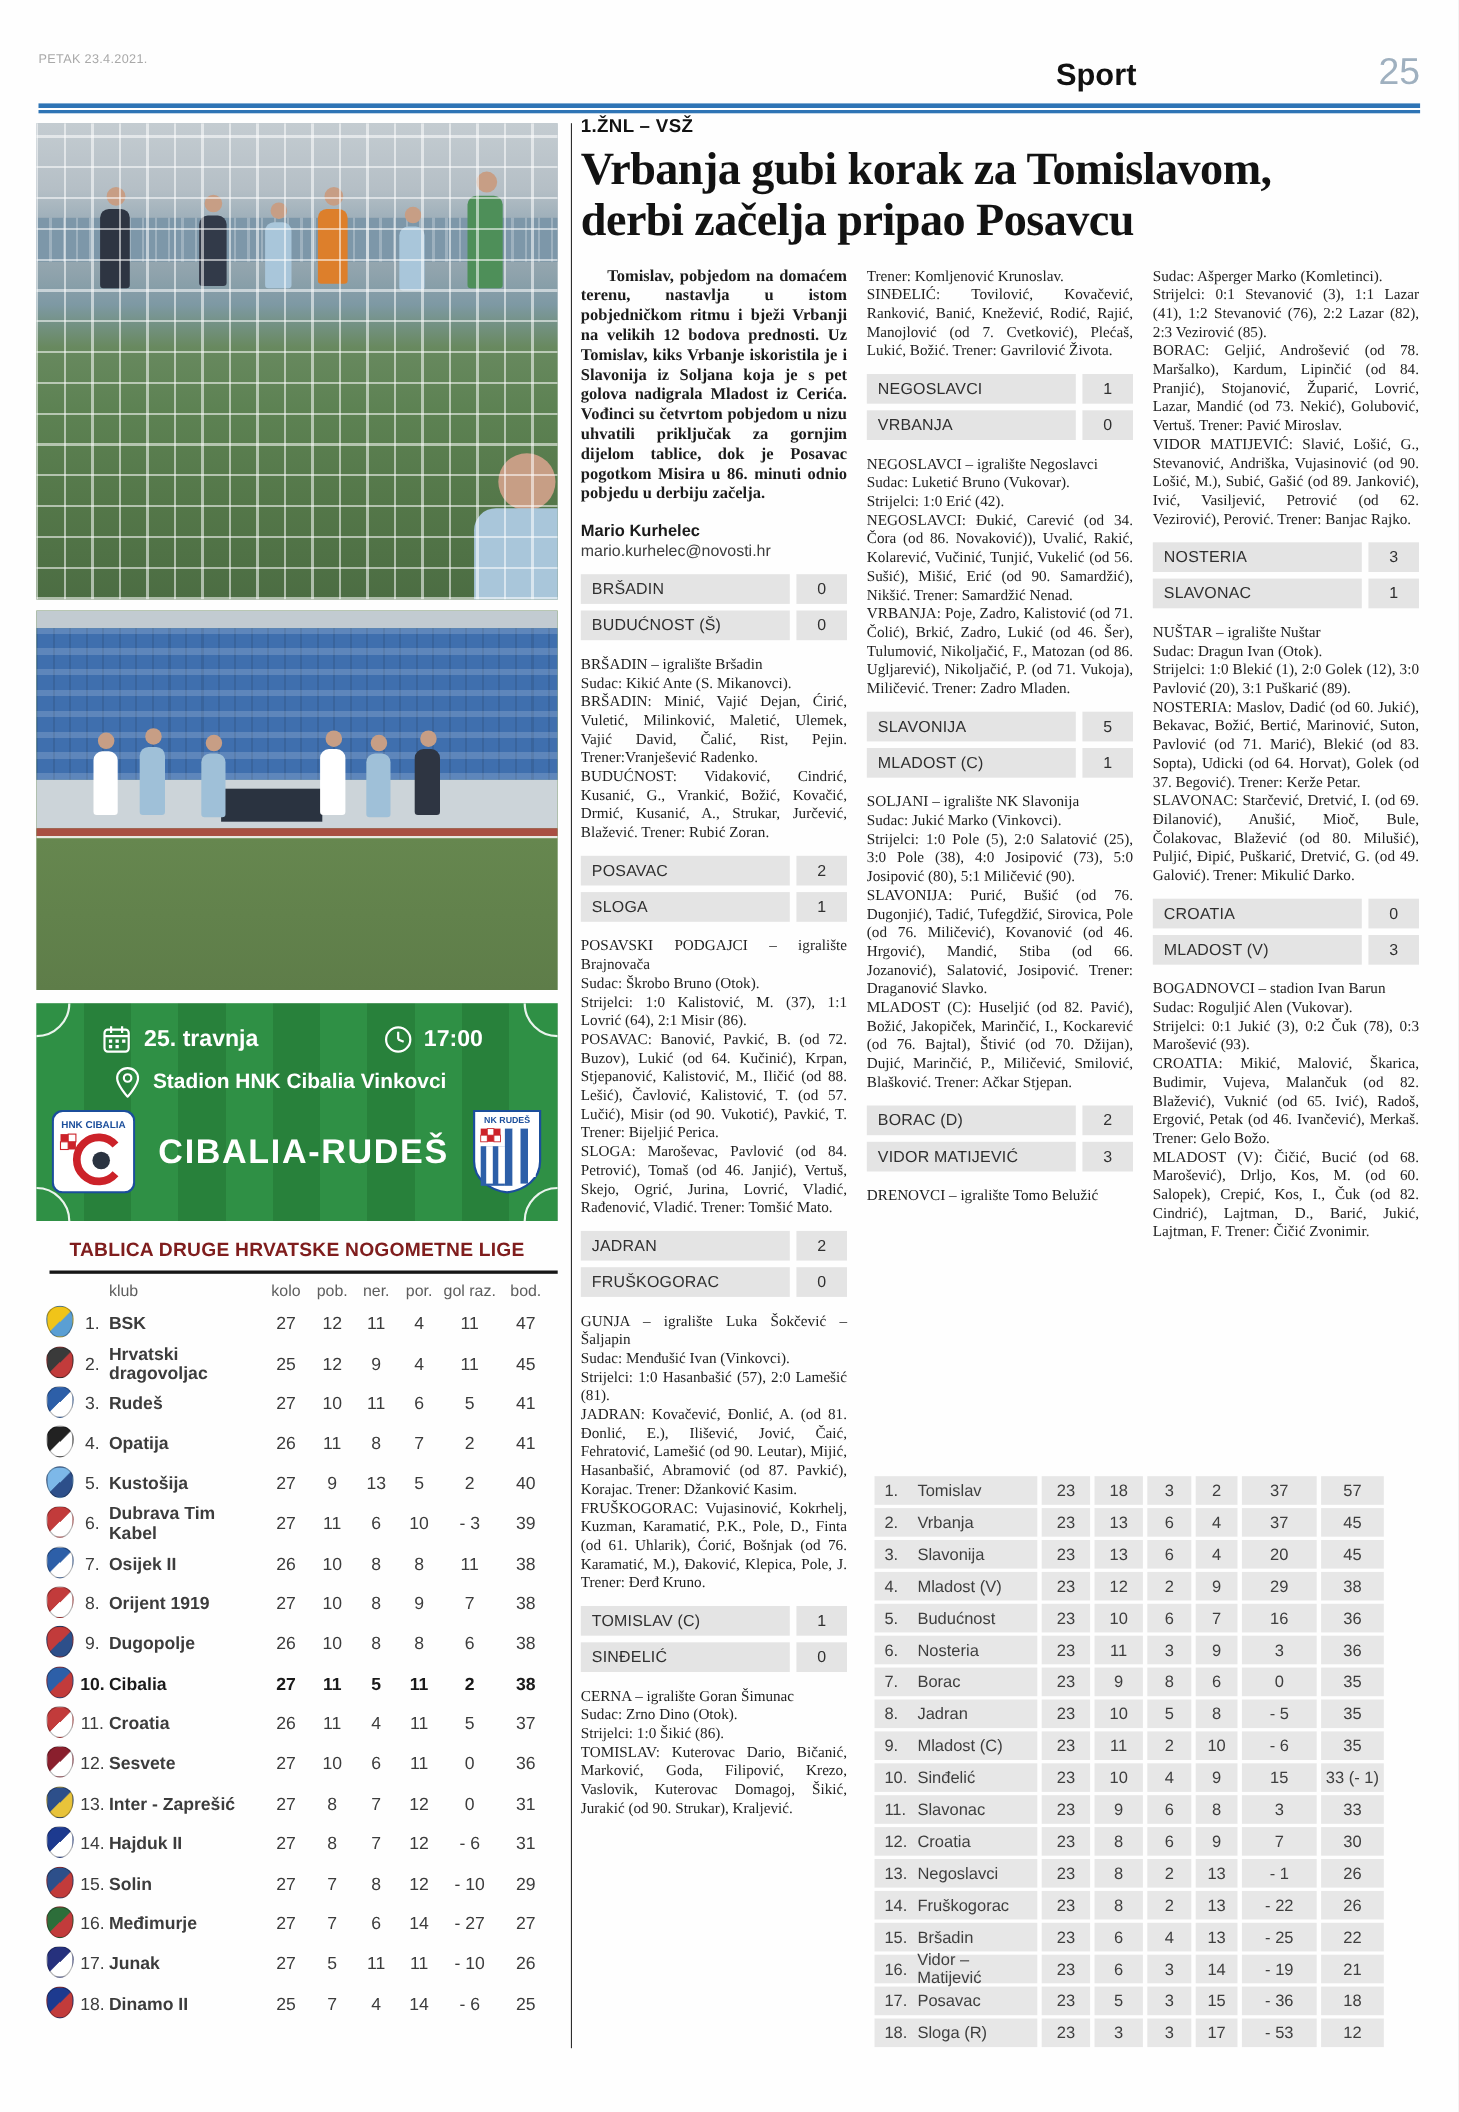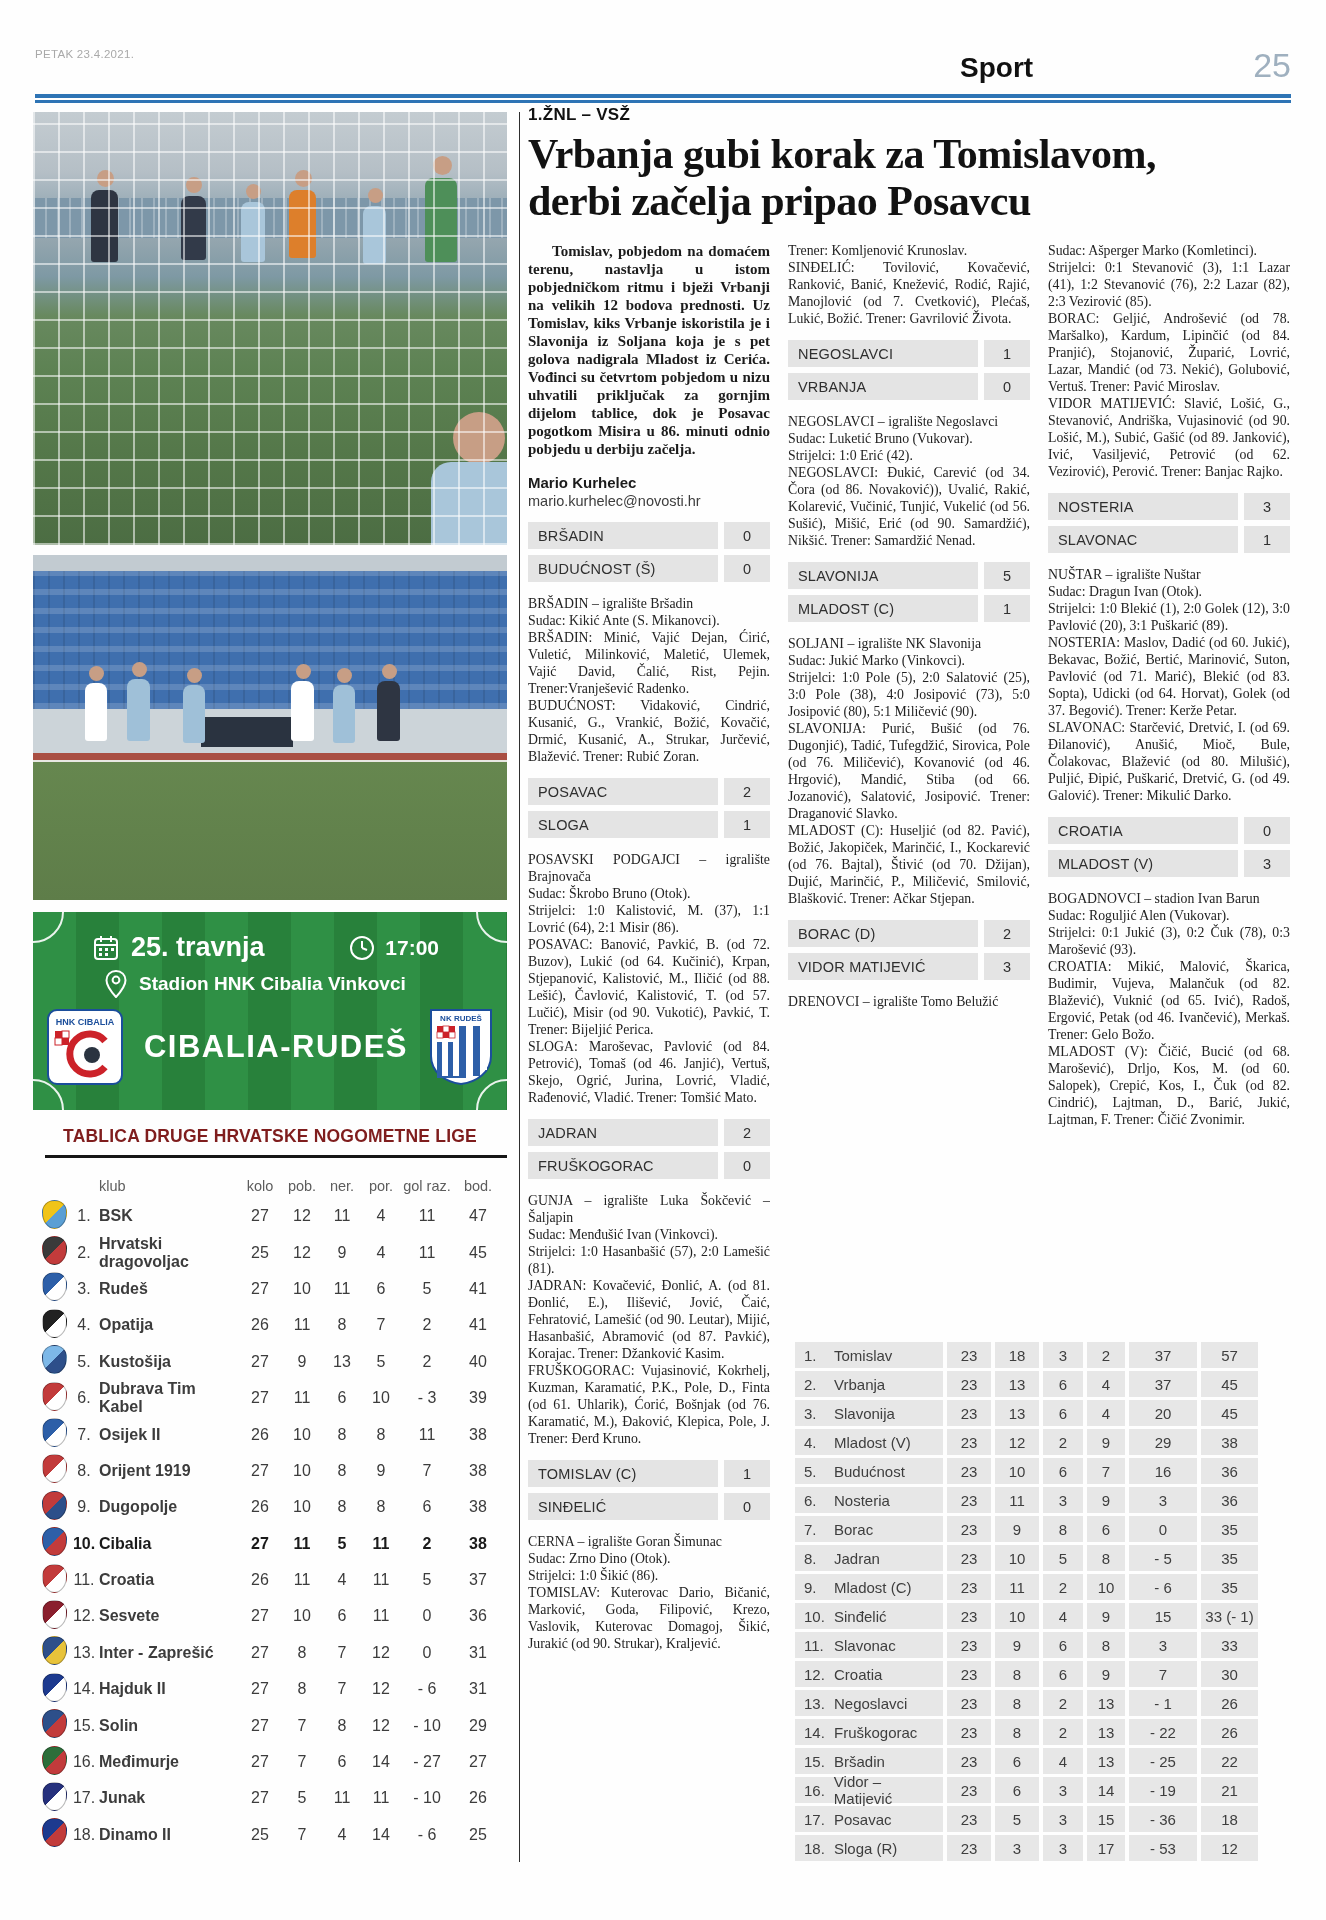--- a/index.html
+++ b/index.html
@@ -40,36 +40,36 @@
   #photo2 .sign{position:absolute;top:162px;left:168px;width:92px;height:30px;background:#2a3340;}
   #photo2 .track{position:absolute;top:198px;left:0;width:100%;height:7px;background:#a94f43;}
   #photo2 .tline{position:absolute;top:205px;left:0;width:100%;height:2px;background:#e8e8e2;}
 
   
   #adbox{position:relative;margin-top:12px;width:474px;height:198px;color:#fff;
      background:repeating-linear-gradient(90deg,#2f8f43 0 43px,#2a823c 43px 86px);
      background:repeating-linear-gradient(90deg,#2f9045 0 43px,#28813b 43px 86px);}
   #adbox svg.lines{position:absolute;inset:0;}
   .ad-row1{position:absolute;top:20px;left:60px;right:40px;display:flex;align-items:center;}
-  .ad-date{font-family:"Liberation Sans",sans-serif;font-weight:bold;font-size:27px;margin-left:12px;}
+  .ad-date{font-family:"Liberation Sans",sans-serif;font-weight:bold;font-size:21px;margin-left:12px;}
   .ad-clock{margin-left:auto;}
   .ad-time{font-family:"Liberation Sans",sans-serif;font-weight:bold;font-size:21px;margin-left:10px;margin-right:28px;}
   .ad-row2{position:absolute;top:58px;left:72px;display:flex;align-items:center;}
   .ad-venue{font-family:"Liberation Sans",sans-serif;font-weight:bold;font-size:19px;margin-left:12px;}
   .ad-row3{position:absolute;top:96px;left:14px;right:14px;display:flex;align-items:center;}
   .ad-match{font-family:"Liberation Sans",sans-serif;font-weight:bold;font-size:31px;letter-spacing:1.5px;
             flex:1;text-align:center;}
 
   
   #league{margin-top:16px;font-family:"Liberation Sans",sans-serif;}
   #lt-title{font-size:17.5px;font-weight:bold;color:#7f1d1d;text-align:center;letter-spacing:.2px;}
   #lt-rule{height:3px;background:#161616;margin:8px 0 0 12px;}
   .lt-grid{display:grid;grid-template-columns:36px 30px 140px 42px 42px 38px 40px 52px 50px;
            align-items:center;}
-  #lt-head{margin:20px 0 4px 0;color:#5d5d5d;font-size:14.5px;}
+  #lt-head{margin:8px 0 4px 0;color:#5d5d5d;font-size:14.5px;}
   #lt-head span{text-align:center;}
   #lt-head .h-klub{text-align:left;}
   .lt-row{height:36.4px;color:#3c3c3c;font-size:16px;}
   .lt-row .cell{text-align:center;}
   .lt-row .club{text-align:left;font-size:16px;font-weight:bold;}
   .lt-row.hl{font-weight:bold;color:#1a1a1a;}
   .badge{display:inline-block;width:23px;height:27px;margin-left:6px;
          border:1px solid rgba(0,0,0,.28);border-radius:50% 50% 50% 50% / 42% 42% 58% 58%;}
 
   
@@ -523,20 +523,21 @@
             </div>
             <div class="srow">
               <span class="steam">VRBANJA</span>
               <span class="spts">0</span>
             </div>
           </div>
           <p class="report">NEGOSLAVCI – igralište Negoslavci</p>
           <p class="report">Sudac: Luketić Bruno (Vukovar).</p>
           <p class="report">Strijelci: 1:0 Erić (42).</p>
           <p class="report">NEGOSLAVCI: Đukić, Carević (od 34. Čora (od 86. Novaković)), Uvalić, Rakić, Kolarević, Vučinić, Tunjić, Vukelić (od 56. Sušić), Mišić, Erić (od 90. Samardžić), Nikšić. Trener: Samardžić Nenad.</p>
+          <p class="report">VRBANJA: Poje, Zadro, Kalistović (od 71. Čolić), Brkić, Zadro, Lukić (od 46. Šer), Tulumović, Nikoljačić, F., Matozan (od 86. Ugljarević), Nikoljačić, P. (od 71. Vukoja), Miličević. Trener: Zadro Mladen.</p>
           <div class="scorebox">
             <div class="srow">
               <span class="steam">SLAVONIJA</span>
               <span class="spts">5</span>
             </div>
             <div class="srow">
               <span class="steam">MLADOST (C)</span>
               <span class="spts">1</span>
             </div>
           </div>

